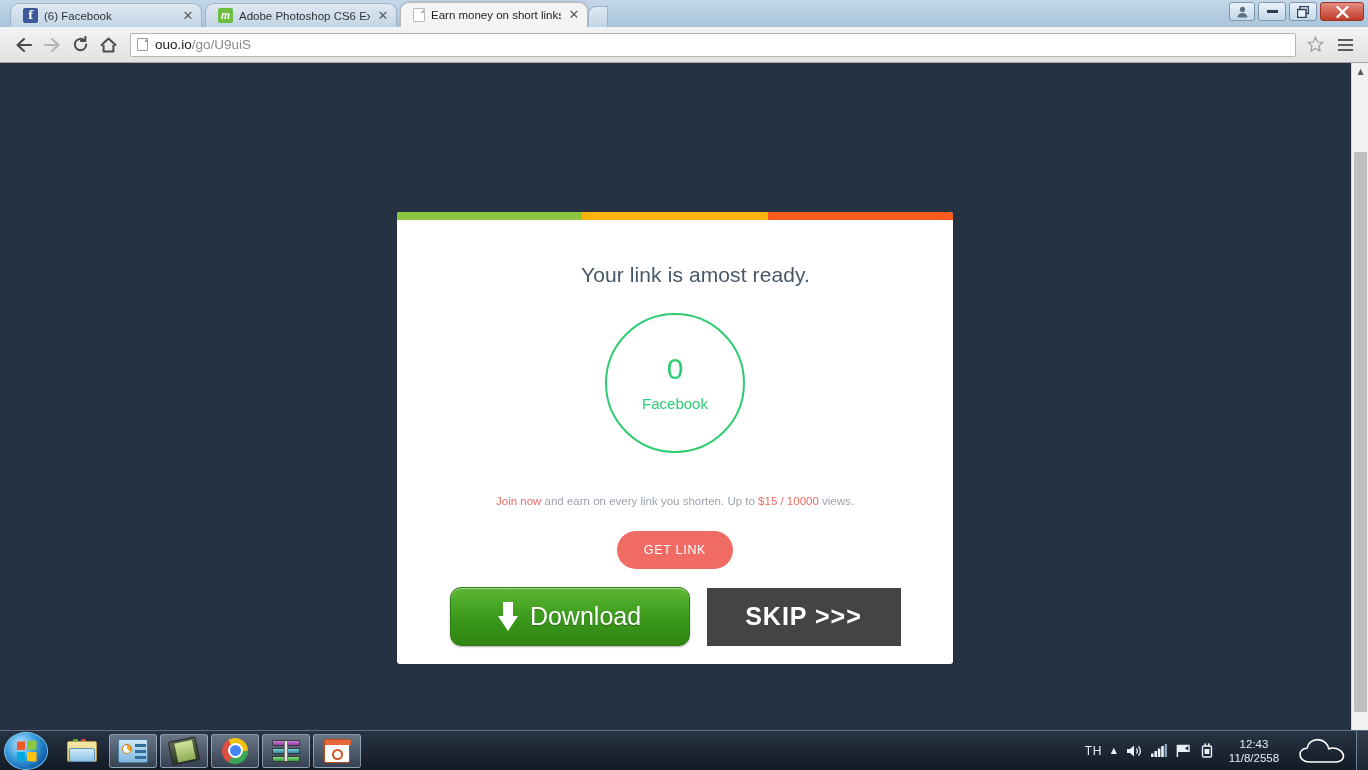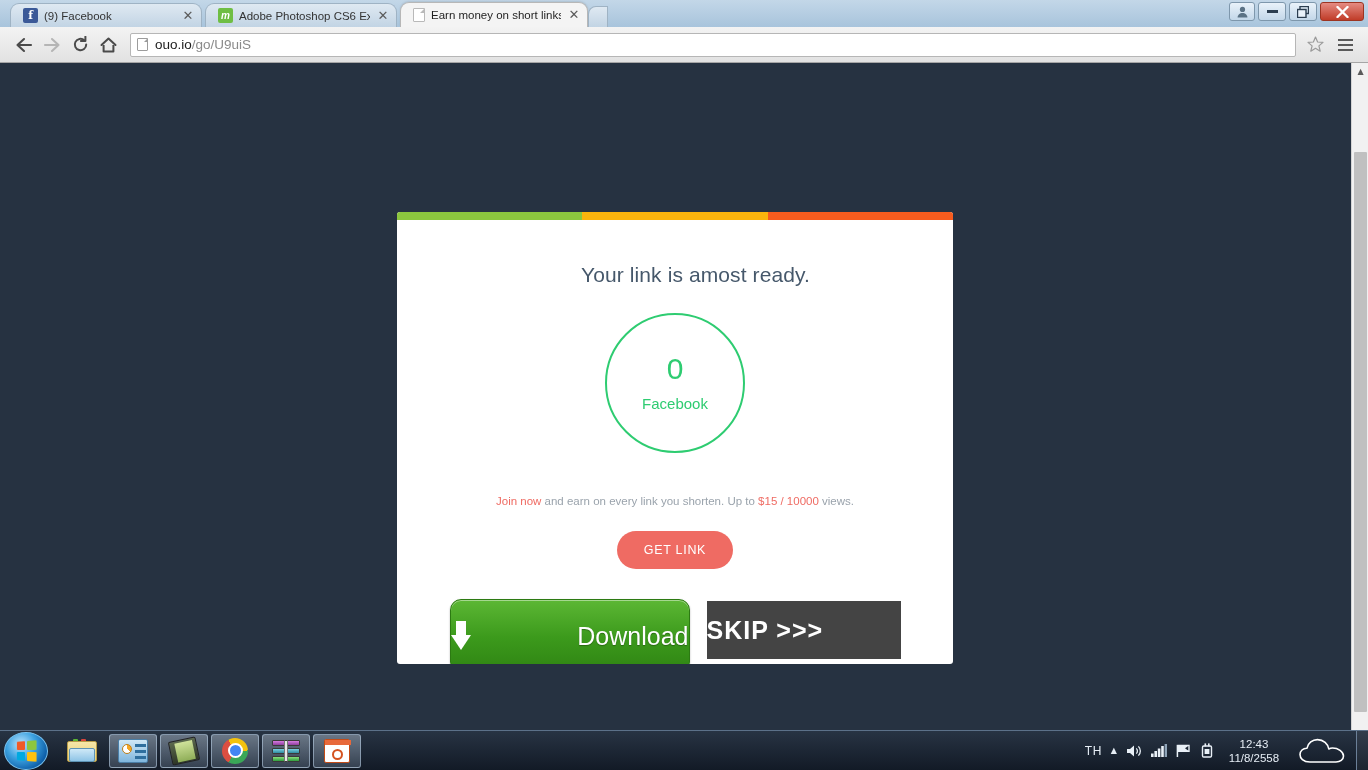--- a/index.html
+++ b/index.html
@@ -165,41 +165,40 @@
   .getlink {
     display: inline-block; margin-top: 24px; padding: 12px 27px;
     background: #ef6b63; color: #fff; border: none; border-radius: 26px;
     font-size: 12.5px; letter-spacing: .7px; font-family: inherit;
   }
   .adrow {
     margin-top: 18px; display: flex; justify-content: center;
     align-items: center; gap: 17px;
   }
   .btn-download {
-    width: 240px; height: 74px; border-radius: 11px;
+    width: 240px; height: 59px; border-radius: 11px;
     background: linear-gradient(#5cb734 0%, #3c9a1c 52%, #2f8413 100%);
     border: 1px solid #2c7a12;
     box-shadow: inset 0 1px 0 rgba(255,255,255,.45), 0 1px 2px rgba(0,0,0,.3);
-    display: flex; align-items: center; justify-content: space-between; gap: 12px;
+    display: flex; align-items: center; justify-content: center; gap: 12px;
     color: #fff; font-size: 25px; font-weight: 400;
     text-shadow: 0 1px 1px rgba(0,0,0,.3);
-    margin-top: 12px;
   }
   .dl-arrow { width: 20px; height: 30px; position: relative; flex: 0 0 auto; }
   .dl-arrow::before {
     content:""; position:absolute; left:5px; top:0; width:10px; height:16px; background:#fff;
   }
   .dl-arrow::after {
     content:""; position:absolute; left:0; top:14px;
     border-width: 15px 10px 0 10px; border-style: solid;
     border-color: #fff transparent transparent transparent;
   }
   .btn-skip {
     width: 194px; height: 58px; background: #444444; color: #fff;
-    display: flex; align-items: center; justify-content: flex-start;
+    display: flex; align-items: center; justify-content: center;
     font-size: 25px; font-weight: bold; letter-spacing: 1px;
   }
 
   
   .taskbar {
     position: absolute; left: 0; bottom: 0; width: 1368px; height: 40px;
     background: linear-gradient(rgba(40,52,68,.97), rgba(18,26,38,.98));
     border-top: 1px solid #5c7189;
     display: flex; align-items: center;
   }
@@ -277,21 +276,21 @@
 </style>
 </head>
 <body>
 
 <div class="win">
 
   <div class="tabstrip">
 
     <div class="tab inactive" id="tab1">
       <span class="fav fb">f</span>
-      <span class="tab-title">(9) Facebook</span>
+      <span class="tab-title">(6) Facebook</span>
       <span class="tab-close">✕</span>
     </div>
 
     <div class="tab inactive" id="tab2">
       <span class="fav mf">m</span>
       <span class="tab-title">Adobe Photoshop CS6 Ext</span>
       <span class="tab-close">✕</span>
     </div>
 
     <div class="tab active" id="tab3">

